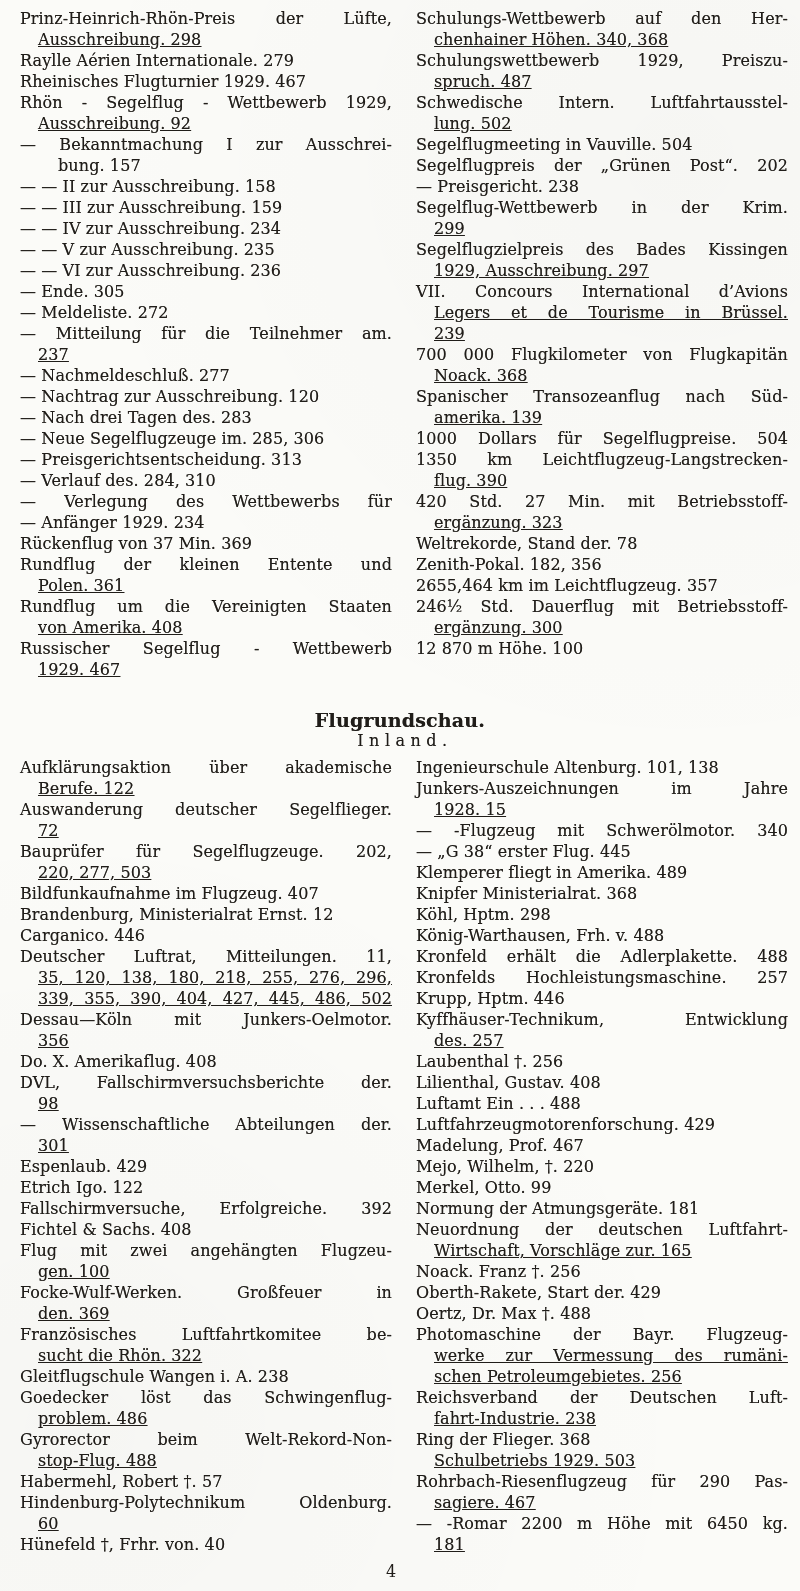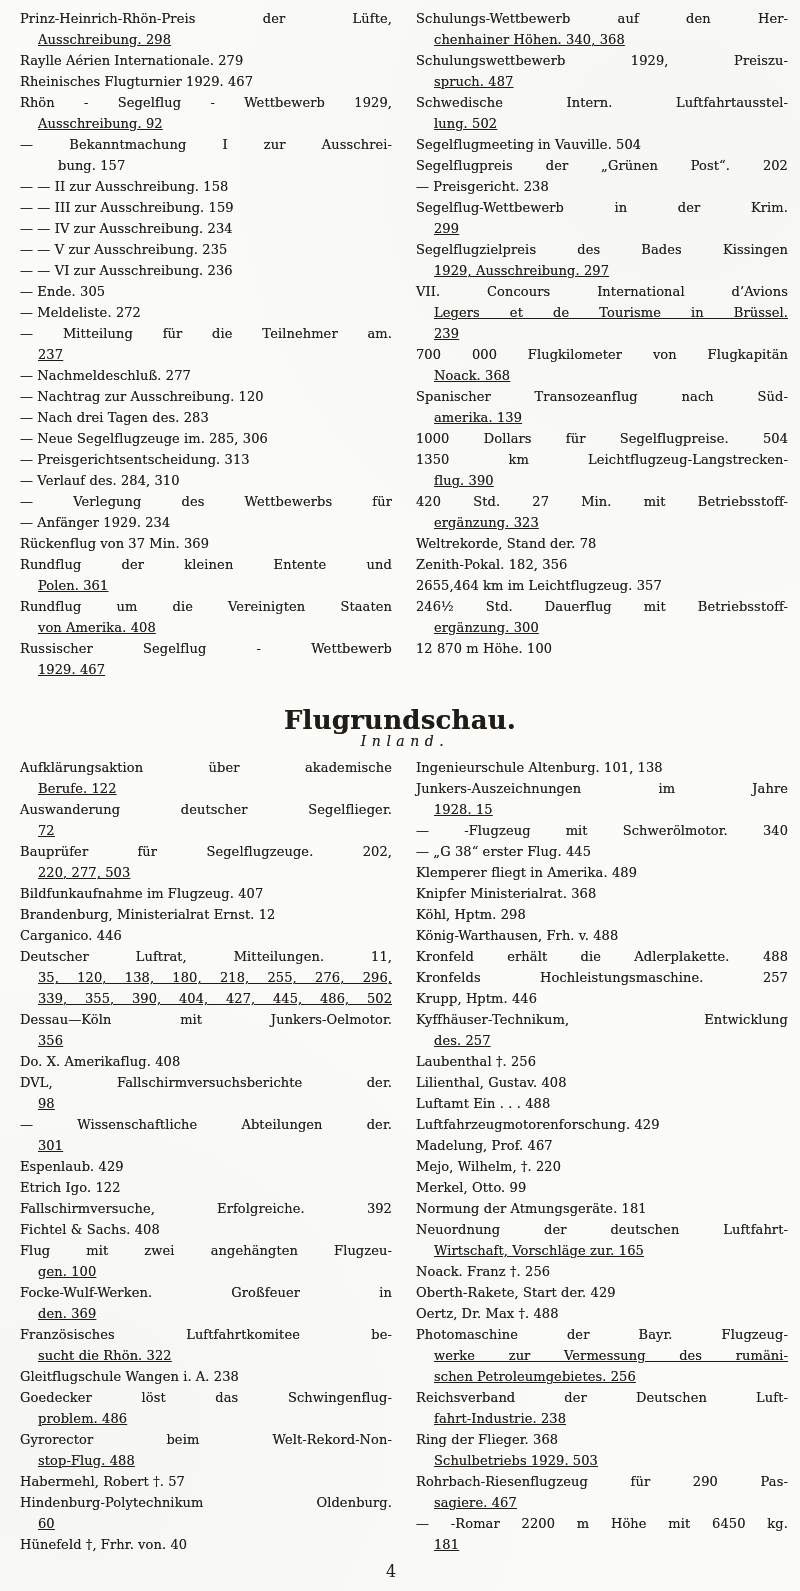--- a/index.html
+++ b/index.html
@@ -16,47 +16,46 @@
     background:
       radial-gradient(circle at 85% 10%, rgba(0,0,0,0.02), transparent 40%),
       radial-gradient(circle at 10% 90%, rgba(0,0,0,0.02), transparent 40%),
       #fbfbf8;
     padding-top: 8px;
     box-sizing: border-box;
   }
   .cols { display: flex; }
   .col {
     width: 372px;
-    font-size: 13px;
+    font-size: 16px;
     line-height: 21px;
     letter-spacing: 0.1px;
     text-shadow: 0 0 0.5px rgba(20,18,15,0.55);
   }
   .col.left  { margin-left: 20px; }
   .col.right { margin-left: 24px; }
   .line { white-space: normal; }
   .line.i1 { padding-left: 18px; text-decoration: underline; }
   .line.i2 { padding-left: 38px; }
   .line.j  { text-align: justify; text-align-last: justify; }
   .heading-block { text-align: center; margin-top: 4px; margin-bottom: 6px; }
   .h-title {
     font-weight: bold;
-    font-size: 26px;
+    font-size: 19px;
     line-height: 22px;
     letter-spacing: 0.2px;
     text-shadow: 0 0 0.6px rgba(20,18,15,0.7);
     margin-top: 29px;
   }
   .h-subtitle {
-    font-size: 14px;
+    font-size: 16px;
     line-height: 20px;
     letter-spacing: 5.5px;
     padding-left: 10px; 
     text-shadow: 0 0 0.5px rgba(20,18,15,0.5);
-    font-style: italic;
   }
   .page-footer {
     margin-top: 7px;
     text-align: center;
     font-size: 16px;
     line-height: 20px;
   }
   .page-footer .num { display: inline-block; margin-right: 18px; }
 </style>
 </head>

